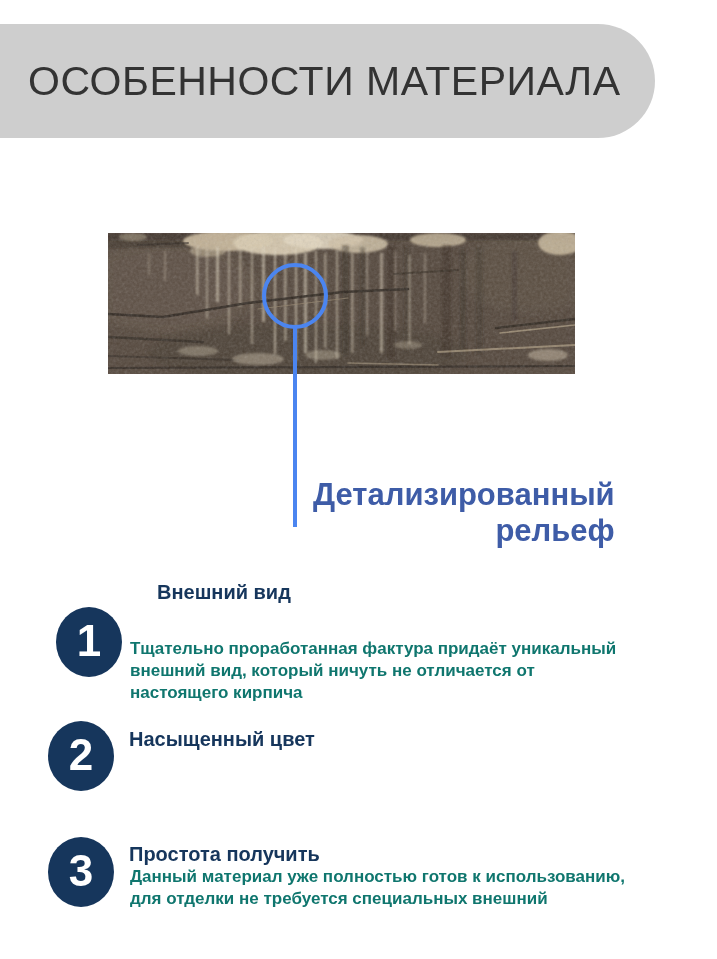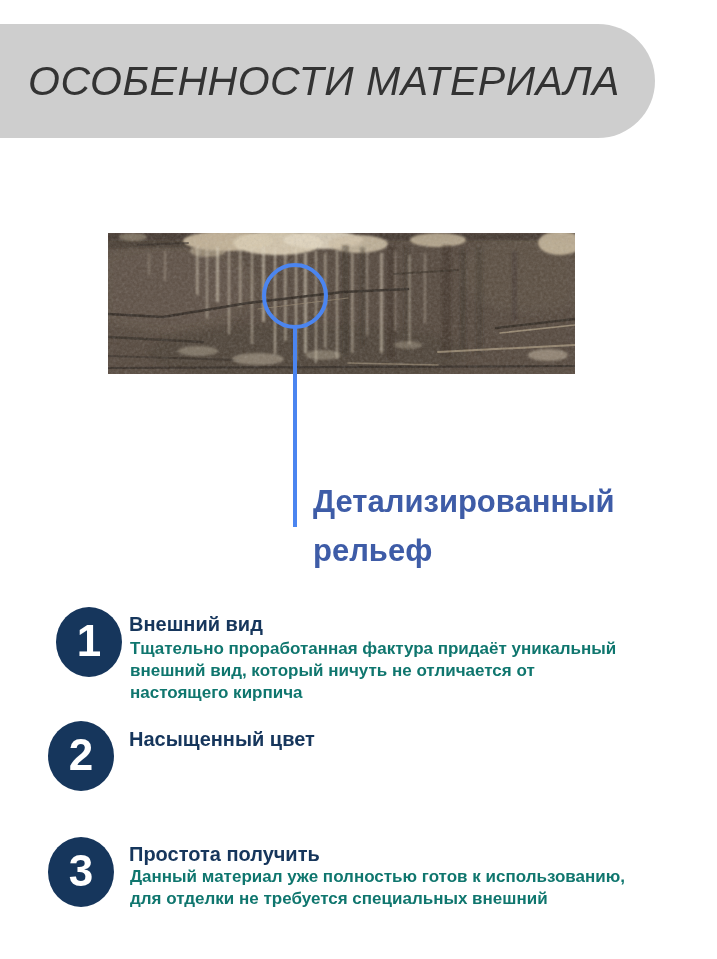--- a/index.html
+++ b/index.html
@@ -7,21 +7,21 @@
   body {
     font-family: "Liberation Sans", "DejaVu Sans", sans-serif;
     width: 717px; height: 959px; position: relative; overflow: hidden;
   }
   .page { position: absolute; left: 0; top: 0; width: 717px; height: 959px; background: #ffffff; }
 
   
   .header-band {
     position: absolute; left: 0; top: 24px; width: 655px; height: 114px;
     background: #cecece; border-radius: 0 57px 57px 0;
-    display: flex; align-items: center; font-style: italic;
+    display: flex; align-items: center;
   }
   .header-title {
     padding-left: 28px; font-size: 41px; font-weight: 400;
     color: #333333; letter-spacing: 0.5px; white-space: nowrap;
   }
 
   
   .brick-image {
     position: absolute; left: 108px; top: 233px; width: 467px; height: 141px;
   }
@@ -31,41 +31,41 @@
   .callout-circle {
     position: absolute; left: 262px; top: 263px; width: 66px; height: 66px;
     border: 4.5px solid #4b85f0; border-radius: 50%; background: transparent;
   }
   .callout-line {
     position: absolute; left: 293px; top: 328px; width: 4px; height: 199px;
     background: #4b85f0;
   }
   .callout-label {
     position: absolute; left: 313px; top: 477px;
-    font-size: 31px; font-weight: 700; line-height: 49px;
-    color: #3e5ca7; white-space: pre-line;
+    font-size: 31px; font-weight: 700; line-height: 36px;
+    color: #3e5ca7; white-space: pre-line; text-align: right;
   }
 
   
   .badge {
     position: absolute; width: 66px; height: 70px; border-radius: 50%;
     background: #16365c; color: #ffffff;
     display: flex; align-items: center; justify-content: center;
     font-size: 44px; font-weight: 700; padding-bottom: 2px;
   }
   .badge-1 { left: 56px; top: 607px; }
   .badge-2 { left: 48px; top: 721px; }
   .badge-3 { left: 48px; top: 837px; }
 
   .item-title {
     position: absolute; left: 129px; width: 520px;
     font-size: 20px; font-weight: 700; line-height: 24px; color: #16365c;
     white-space: nowrap;
   }
-  .item-title-1 { top: 612px; }
+  .item-title-1 { top: 580px; margin-left: 28px; }
   .item-title-2 { top: 727px; }
   .item-title-3 { top: 842px; }
 
   .item-body {
     position: absolute; left: 130px; width: 540px;
     font-size: 17px; font-weight: 700; line-height: 22px; color: #0f766e;
     white-space: pre-line;
   }
   .item-body-1 { top: 638px; }
   .item-body-2 { top: 751px; }

